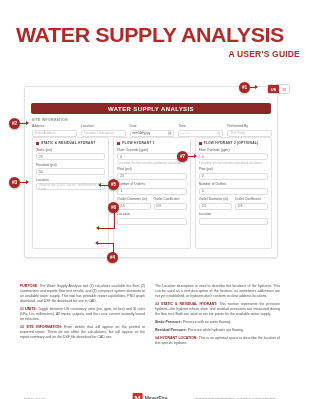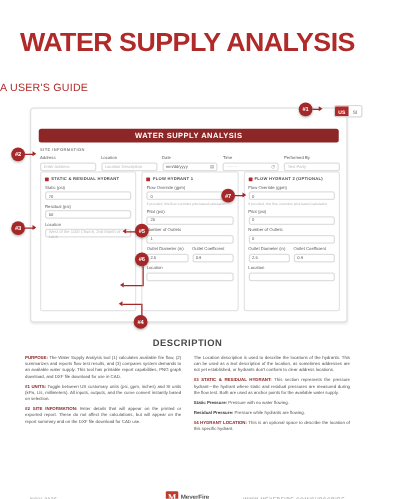--- a/index.html
+++ b/index.html
@@ -12,22 +12,22 @@
 
   
   .title{
     text-align:center;color:#b02a2a;font-weight:bold;
     font-size:21px;letter-spacing:-0.4px;line-height:1;
     margin-top:24px;
     font-family:"Liberation Sans", sans-serif;
     transform:scaleX(1.02);
   }
   .subtitle{
-    text-align:left;color:#b02a2a;font-weight:normal;
-    font-size:8.5px;letter-spacing:0.2px;margin-top:20px;
+    text-align:right;color:#b02a2a;font-weight:bold;
+    font-size:8.5px;letter-spacing:0.2px;margin-top:4px;
   }
 
   
   .card{
     position:absolute;left:24px;top:62px;width:252px;height:170px;
     background:#fff;border:1px solid #e2e2e2;border-radius:3px;
     box-shadow:0 1px 2px rgba(0,0,0,.10);
     overflow:hidden;
   }
   .card-bar{
@@ -282,21 +282,20 @@
 
   <div class="badge" style="left:108px;top:178px;">#6</div>
   <div class="lead v" style="left:113.5px;top:189px;height:16px;"></div>
   <div class="lead h" style="left:99px;top:204px;width:15px;"></div>
   <div class="arrow left" style="left:96px;top:202px;"></div>
 
   <div class="badge" style="left:177px;top:127px;">#7</div>
   <div class="lead h" style="left:188px;top:132px;width:7px;"></div>
   <div class="arrow right" style="left:194px;top:130px;"></div>
 
-  <div class="desc-title">DESCRIPTION</div>
 
   <div class="desc">
     <div class="desc-col">
       <p><span class="k">PURPOSE:</span><span> The Water Supply Analysis tool (1) calculates available fire flow, (2) summarizes and reports flow test results, and (3) compares system demands to an available water supply. This tool has printable report capabilities, PNG graph download, and DXF file download for use in CAD.</span></p>
       <p><span class="k">#1 UNITS:</span><span> Toggle between US customary units (psi, gpm, inches) and SI units (kPa, L/s, millimeters). All inputs, outputs, and the curve convert instantly based on selection.</span></p>
       <p><span class="k">#2 SITE INFORMATION:</span><span> Enter details that will appear on the printed or exported report. These do not affect the calculations, but will appear on the report summary and on the DXF file download for CAD use.</span></p>
     </div>
     <div class="desc-col">
       <p><span>The Location description is used to describe the locations of the hydrants. This can be used as a text description of the location, as sometimes addresses are not yet established, or hydrants don't conform to clear address locations.</span></p>
       <p><span class="k">#3 STATIC &amp; RESIDUAL HYDRANT:</span><span> This section represents the pressure hydrant—the hydrant where static and residual pressures are measured during the flow test. Both are used as anchor points for the available water supply.</span></p>

